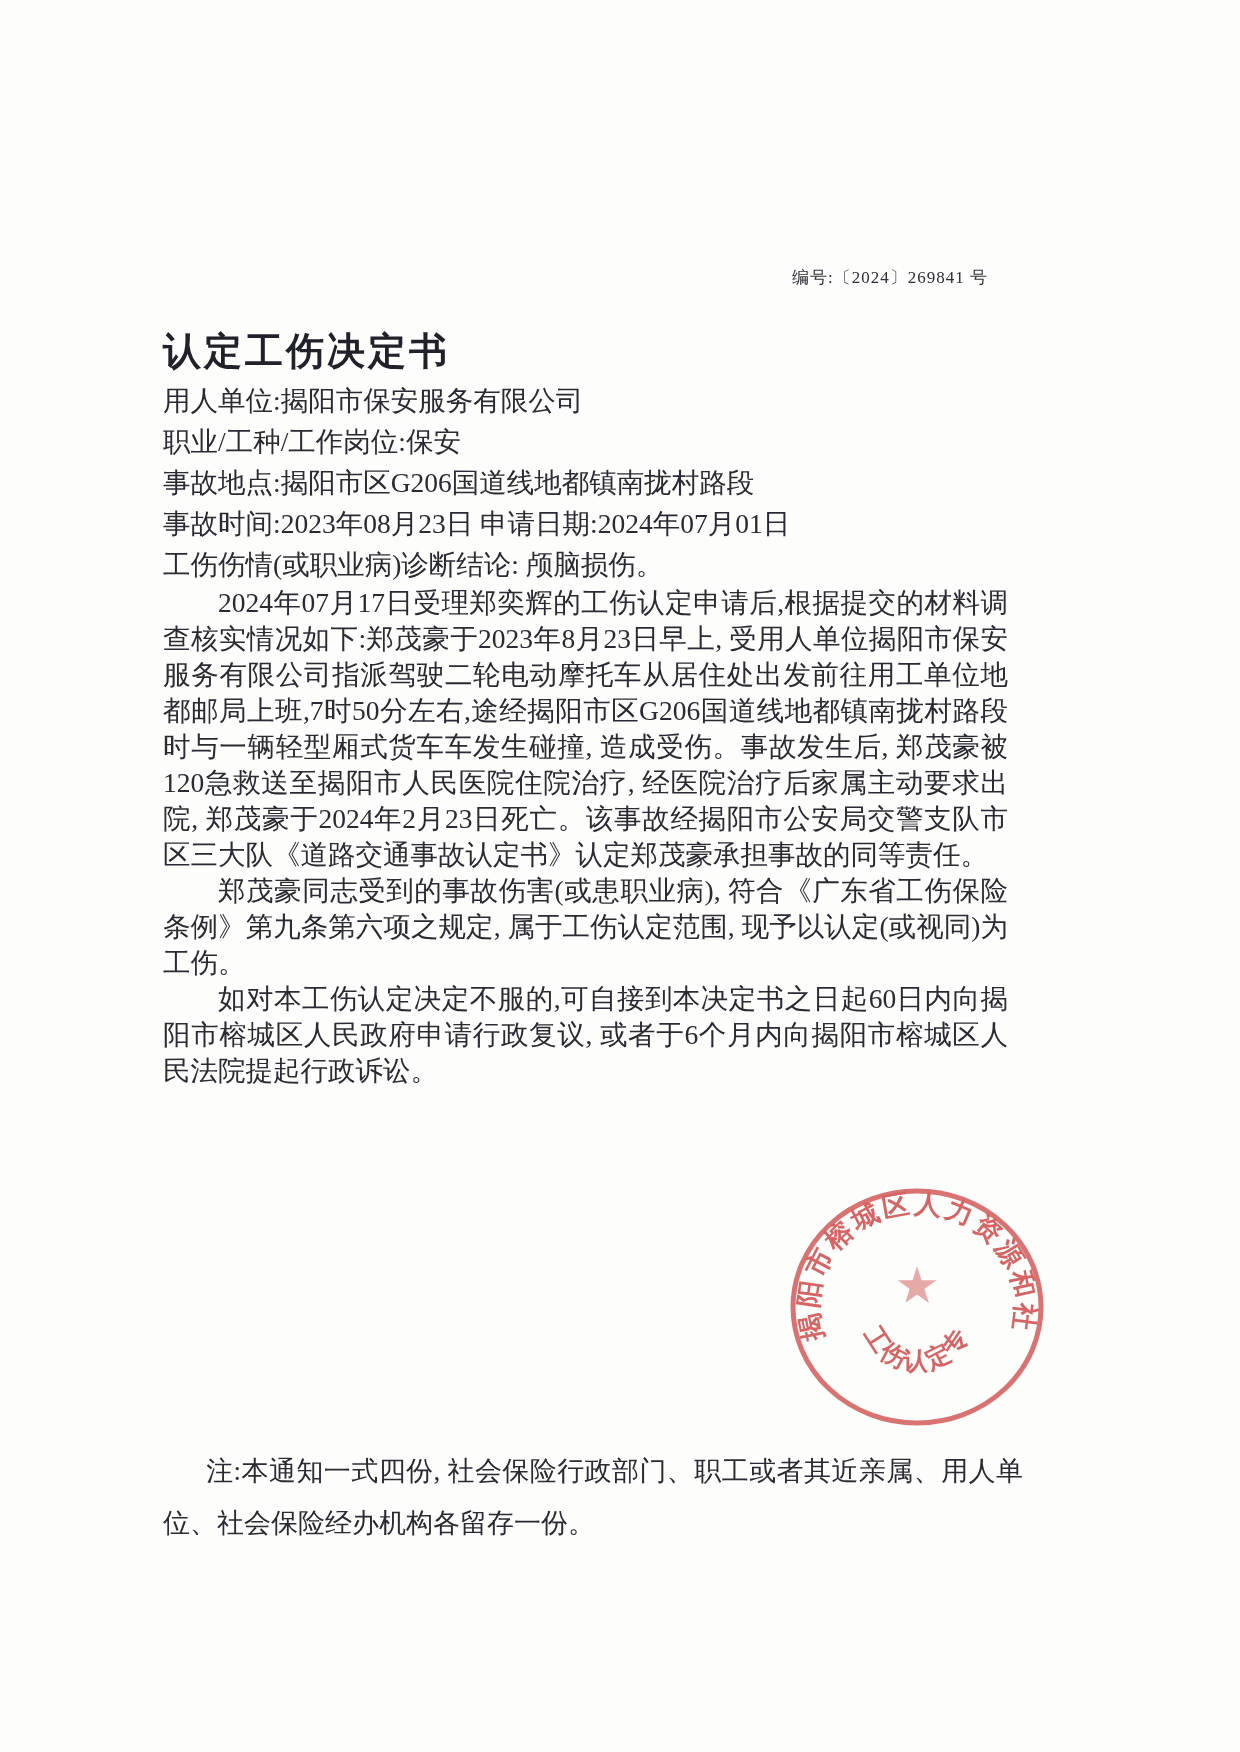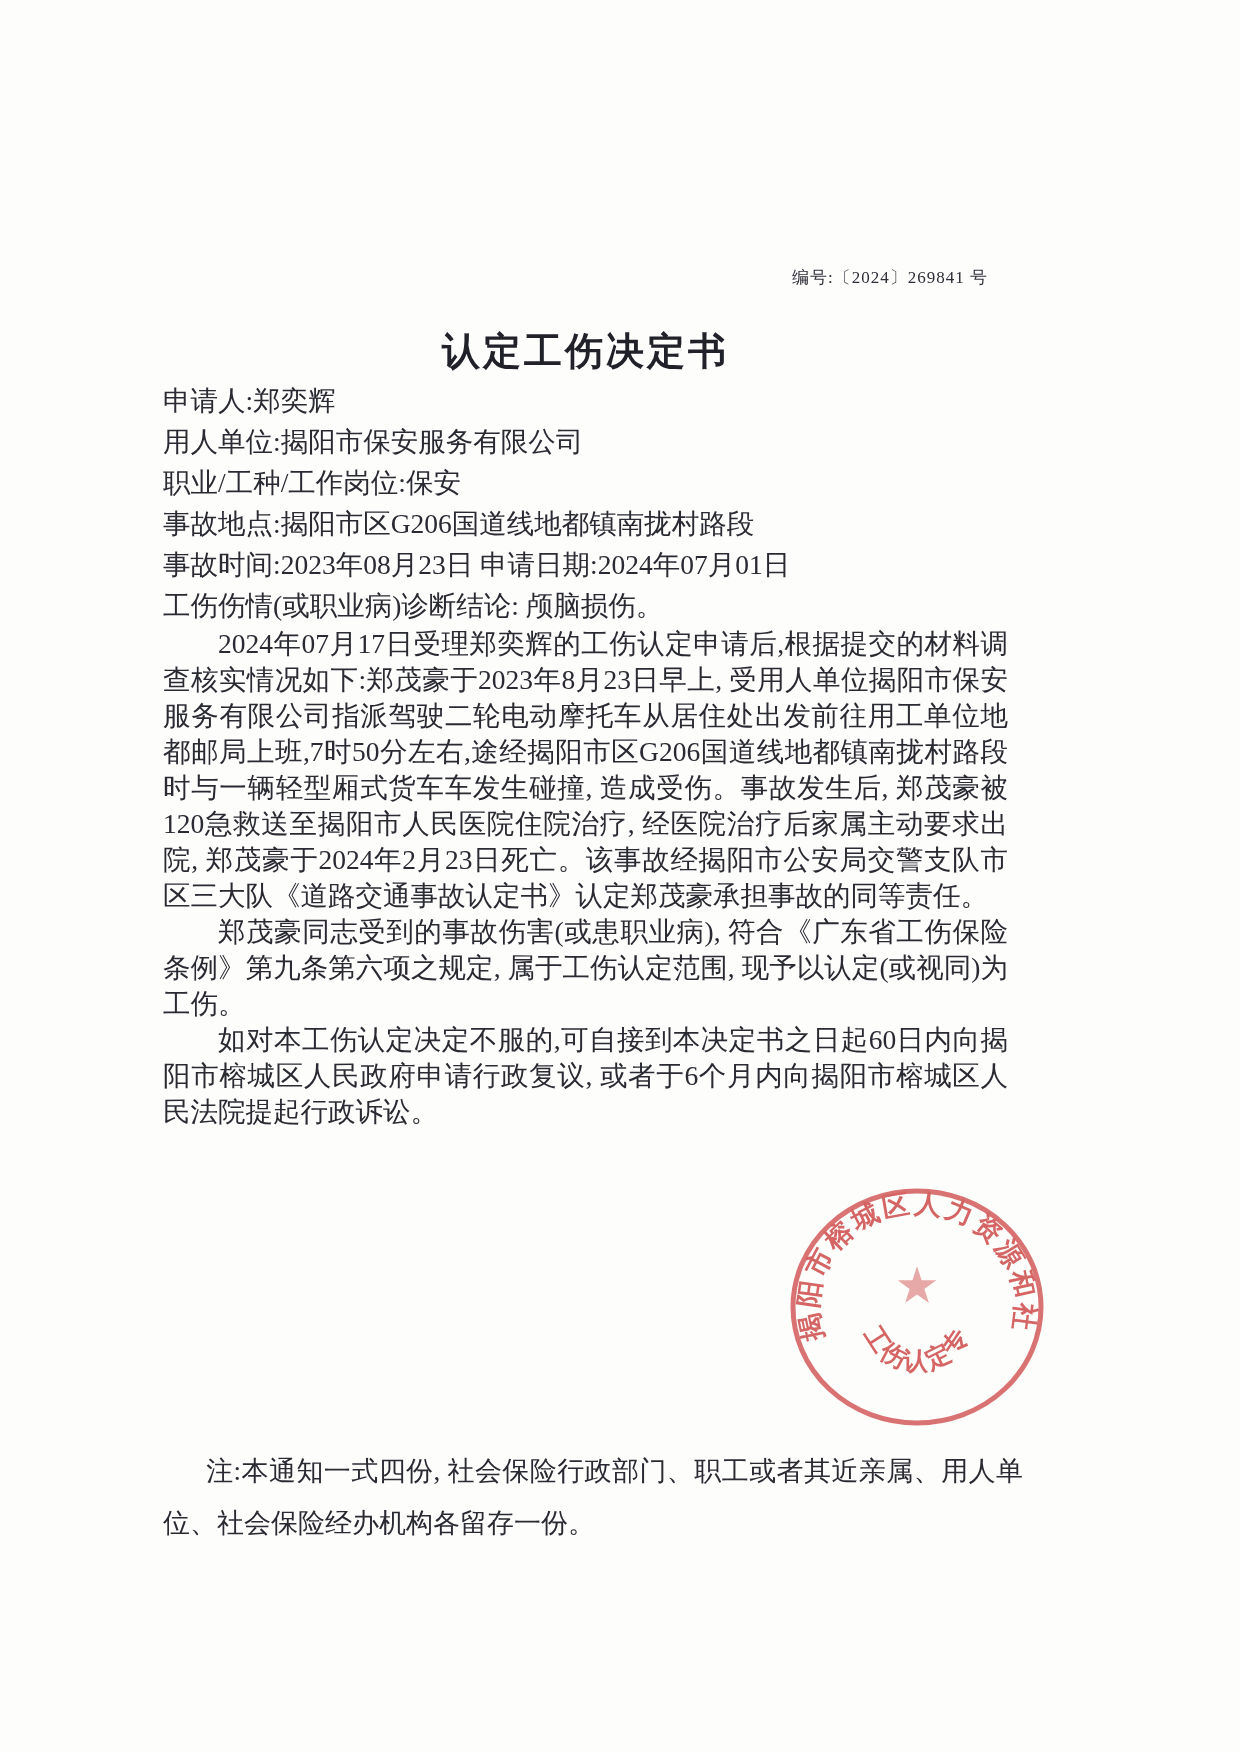--- a/index.html
+++ b/index.html
@@ -12,21 +12,20 @@
     color:#2c2c34;
     overflow:hidden;
   }
   .serial{
     position:absolute;top:266px;left:0;width:988px;
     text-align:right;
     font-size:17px;letter-spacing:1px;color:#2e2e38;
   }
   .doc-title{
     position:absolute;top:326px;left:163px;width:845px;
-    text-align:center;
     font-size:38px;font-weight:700;letter-spacing:3px;color:#212129;
   }
   .body-block{
     position:absolute;top:380px;left:163px;width:845px;
     font-size:27.5px;line-height:41px;
     color:#2a2a33;
   }
   .info-line{white-space:nowrap;}
   .redact-bar{
     display:inline-block;
@@ -67,21 +66,20 @@
 </head>
 <body>
 
 <div class="page">
 
   <div class="serial">编号:〔2024〕269841 号</div>
 
   <div class="doc-title">认定工伤决定书</div>
 
   <div class="body-block">
-    <div class="info-line">申请人:郑奕辉</div>
     <div class="info-line">用人单位:揭阳市保安服务有限公司</div>
     <div class="info-line">职业/工种/工作岗位:保安</div>
     <div class="info-line">事故地点:揭阳市区G206国道线地都镇南拢村路段</div>
     <div class="info-line">事故时间:2023年08月23日  申请日期:2024年07月01日</div>
     <div class="info-line">工伤伤情(或职业病)诊断结论: 颅脑损伤。</div>
 
     <p class="para">2024年07月17日受理郑奕辉的工伤认定申请后,根据提交的材料调查核实情况如下:郑茂豪于2023年8月23日早上, 受用人单位揭阳市保安服务有限公司指派驾驶二轮电动摩托车从居住处出发前往用工单位地都邮局上班,7时50分左右,途经揭阳市区G206国道线地都镇南拢村路段时与一辆轻型厢式货车车发生碰撞, 造成受伤。事故发生后, 郑茂豪被120急救送至揭阳市人民医院住院治疗, 经医院治疗后家属主动要求出院, 郑茂豪于2024年2月23日死亡。该事故经揭阳市公安局交警支队市区三大队《道路交通事故认定书》认定郑茂豪承担事故的同等责任。</p>
     <p class="para">郑茂豪同志受到的事故伤害(或患职业病), 符合《广东省工伤保险条例》第九条第六项之规定, 属于工伤认定范围, 现予以认定(或视同)为工伤。</p>
     <p class="para">如对本工伤认定决定不服的,可自接到本决定书之日起60日内向揭阳市榕城区人民政府申请行政复议, 或者于6个月内向揭阳市榕城区人民法院提起行政诉讼。</p>
   </div>

